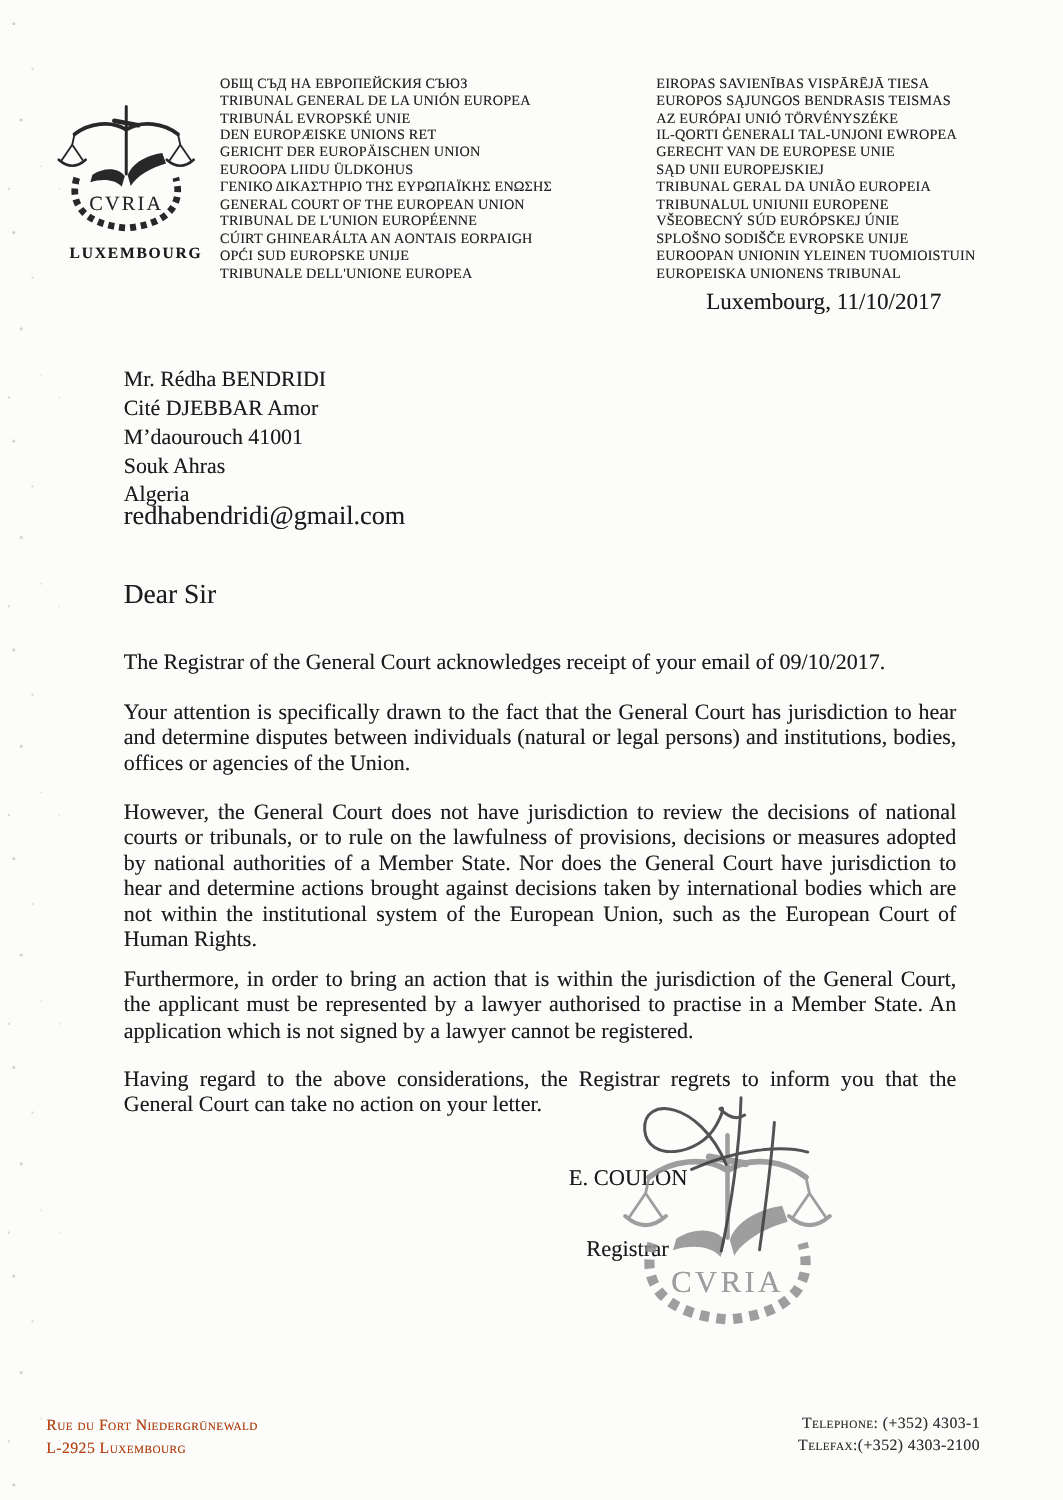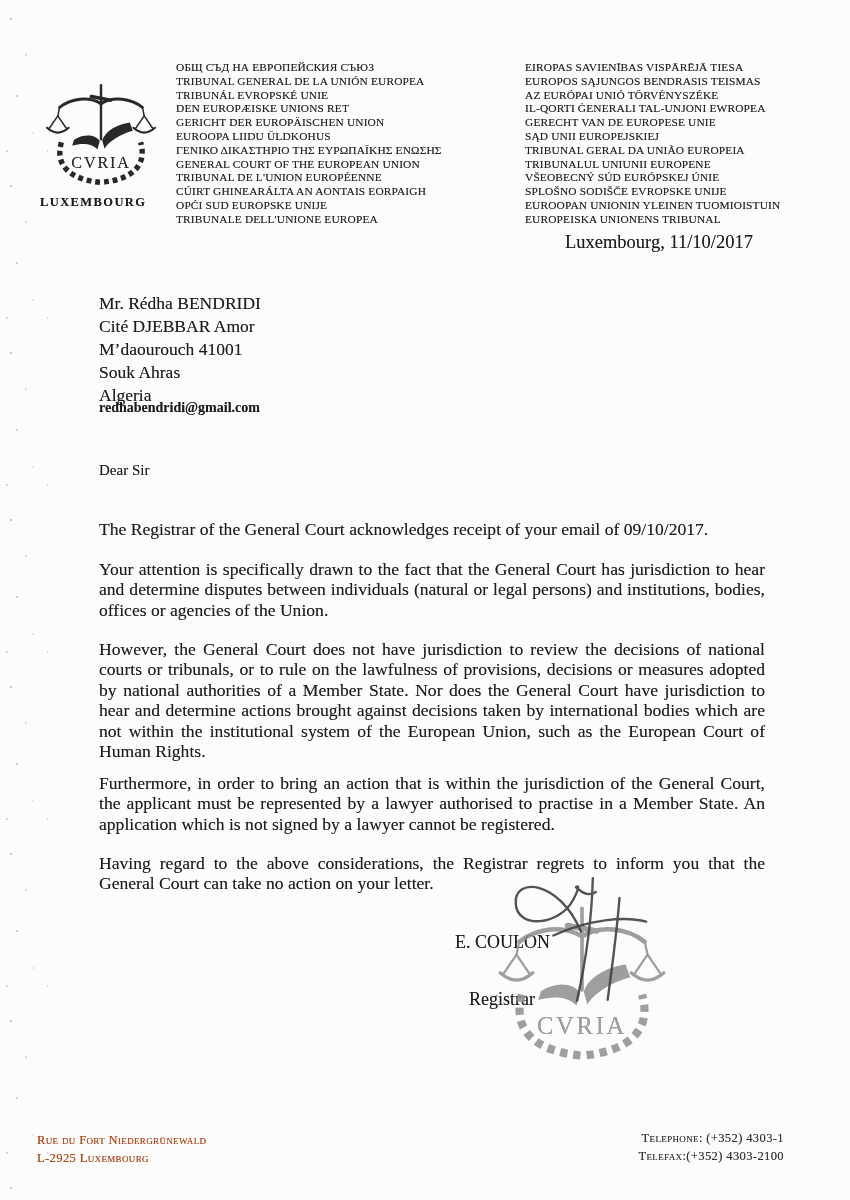--- a/index.html
+++ b/index.html
@@ -19,33 +19,33 @@
     position: absolute; left: 0; top: 0; width: 48px; height: 100%;
     pointer-events: none;
     background-image:
       radial-gradient(circle at 11px 19px, rgba(60,60,60,.28) .8px, transparent 1.4px),
       radial-gradient(circle at 26px 55px, rgba(60,60,60,.18) .7px, transparent 1.2px),
       radial-gradient(circle at 17px 96px, rgba(60,60,60,.24) .9px, transparent 1.5px),
       radial-gradient(circle at 33px 133px, rgba(60,60,60,.15) .6px, transparent 1px),
       radial-gradient(circle at 7px 151px, rgba(60,60,60,.2) .7px, transparent 1.2px);
     background-size: 41px 167px;
   }
-  .logo-block { position: absolute; left: 40px; top: 84px; width: 122px; text-align: left; }
+  .logo-block { position: absolute; left: 40px; top: 84px; width: 122px; text-align: right; }
   .logo-svg { width: 120px; height: 105px; color: #282828; display: block; margin: 0 auto; }
   .logo-location { margin-top: 6px; font-weight: bold; font-size: 12.5px; letter-spacing: 1.4px; }
 
   .lang-col { position: absolute; top: 61px; font-size: 11.4px; line-height: 13.8px;
               letter-spacing: .15px; color: #222; white-space: nowrap; }
   .lang-col.left  { left: 176px; }
   .lang-col.right { left: 525px; }
 
   .date-line  { position: absolute; top: 232px; left: 98px; width: 655px; text-align: right; font-size: 18.5px; }
   .recipient  { position: absolute; top: 292px; left: 99px; font-size: 17.5px; line-height: 23px; }
-  .email      { position: absolute; top: 400px; left: 99px; font-size: 14px; font-weight: bold; }
-  .salutation { position: absolute; top: 462px; left: 99px; font-size: 15px; }
+  .email      { position: absolute; top: 400px; left: 99px; font-size: 21px; }
+  .salutation { position: absolute; top: 462px; left: 99px; font-size: 22px; }
 
   .para { position: absolute; left: 99px; width: 666px; font-size: 17.6px;
           line-height: 20.4px; text-align: justify; margin: 0; }
   #p0 { top: 519px; }
   #p1 { top: 559px; }
   #p2 { top: 639px; }
   #p3 { top: 773px; }
   #p4 { top: 853px; }
 
   .sig-name  { position: absolute; left: 455px; top: 932px; font-size: 18px; }

